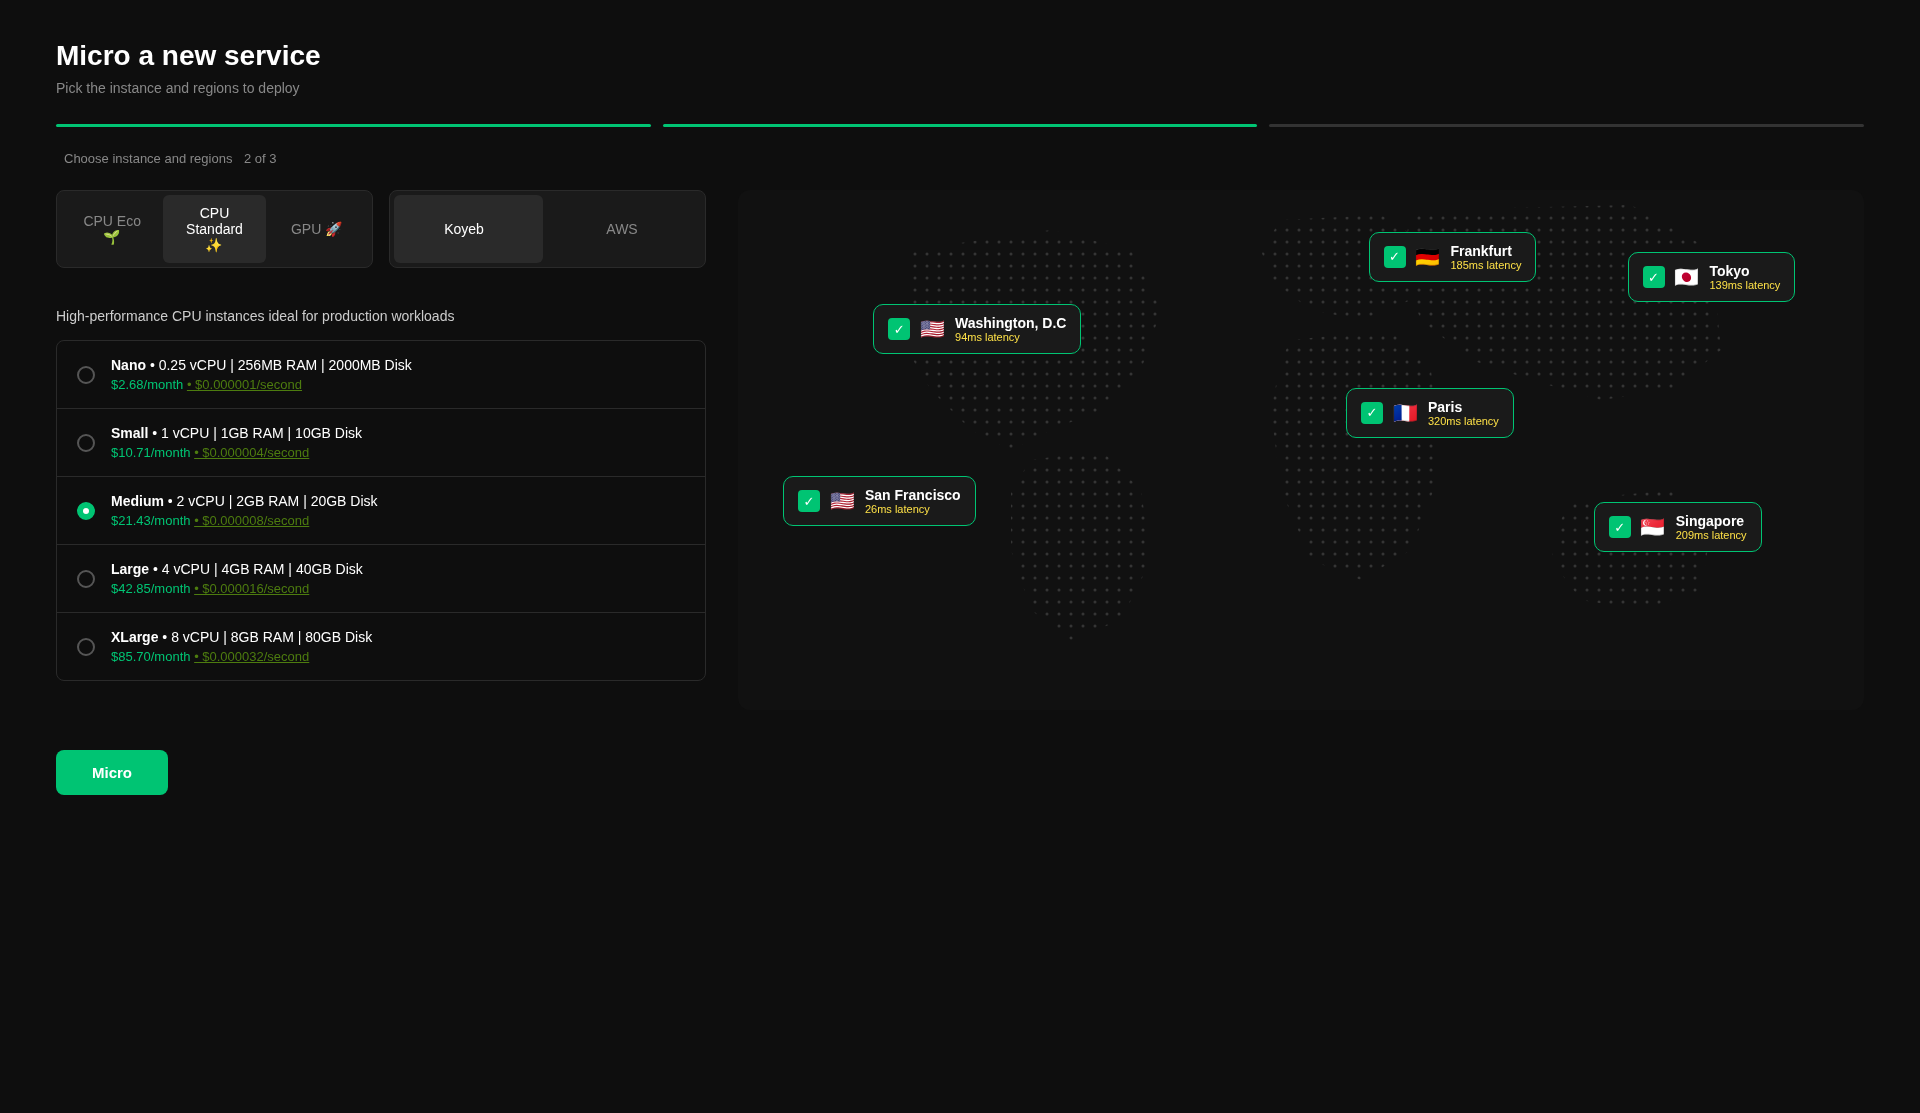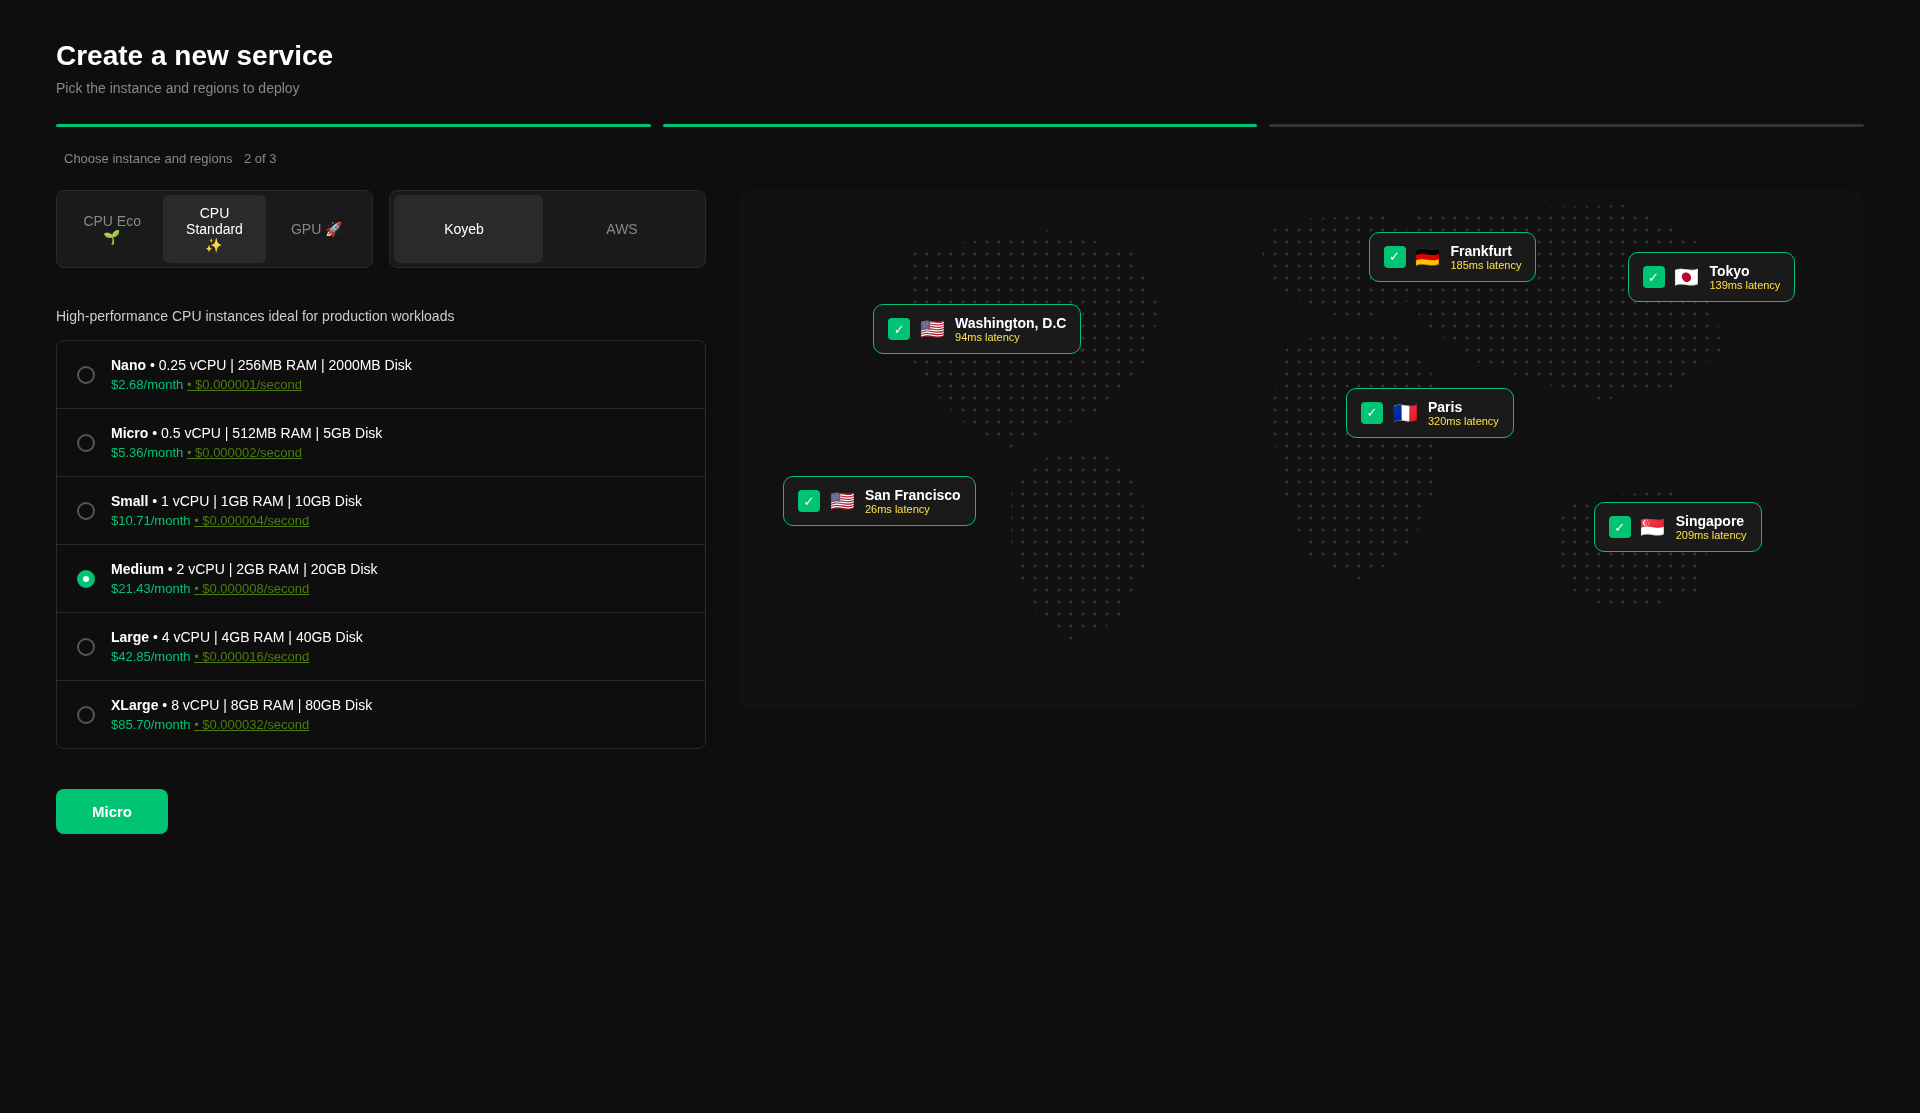--- a/index.html
+++ b/index.html
@@ -249,21 +249,21 @@
     .dot-map {
       width: 100%;
       height: 100%;
     }
   </style>
 </head>
 <body>
 
 
 
-<h1 class="page-title">Create a new service</h1>
+<h1 class="page-title">Micro a new service</h1>
 <p class="page-subtitle">Pick the instance and regions to deploy</p>
 
 
 <div class="progress-bar">
   <div class="progress-step done"></div>
   <div class="progress-step active"></div>
   <div class="progress-step inactive"></div>
 </div>
 
 <div class="step-label">
@@ -290,27 +290,20 @@
     </div>
 
     <p class="description">High-performance CPU instances ideal for production workloads</p>
 
     <div class="instance-list" id="instance-list">
         <div class="instance-item">
           <div class="radio-circle"></div>
           <div class="instance-info">
             <div class="instance-specs"><span class="name">Nano</span>  •  0.25 vCPU  |  256MB RAM  |  2000MB Disk</div>
             <div class="instance-price">$2.68/month <span class="per-second">• $0.000001/second</span></div>
-          </div>
-        </div>
-        <div class="instance-item">
-          <div class="radio-circle"></div>
-          <div class="instance-info">
-            <div class="instance-specs"><span class="name">Micro</span>  •  0.5 vCPU  |  512MB RAM  |  5GB Disk</div>
-            <div class="instance-price">$5.36/month <span class="per-second">• $0.000002/second</span></div>
           </div>
         </div>
         <div class="instance-item">
           <div class="radio-circle"></div>
           <div class="instance-info">
             <div class="instance-specs"><span class="name">Small</span>  •  1 vCPU  |  1GB RAM  |  10GB Disk</div>
             <div class="instance-price">$10.71/month <span class="per-second">• $0.000004/second</span></div>
           </div>
         </div>
         <div class="instance-item">

